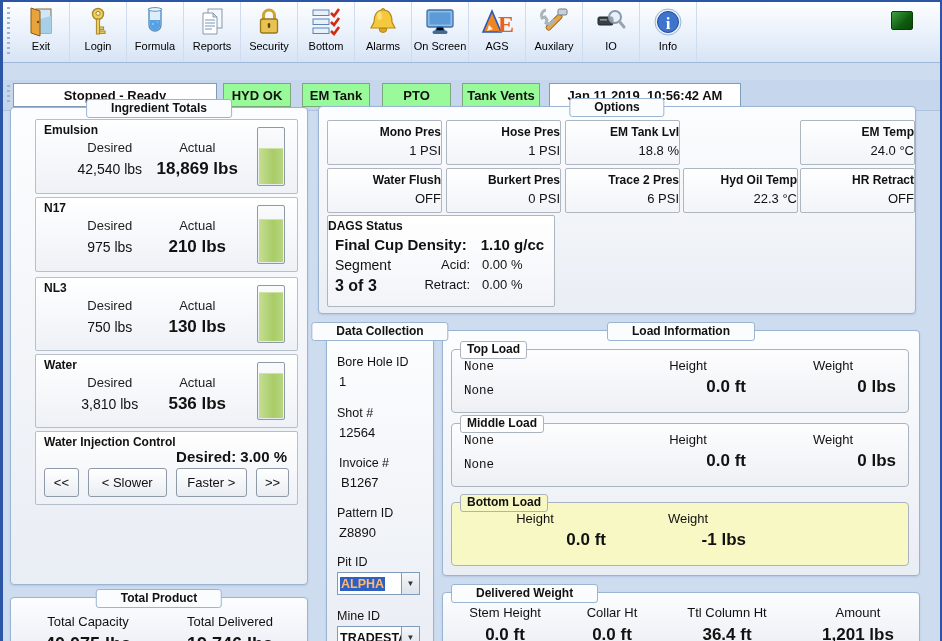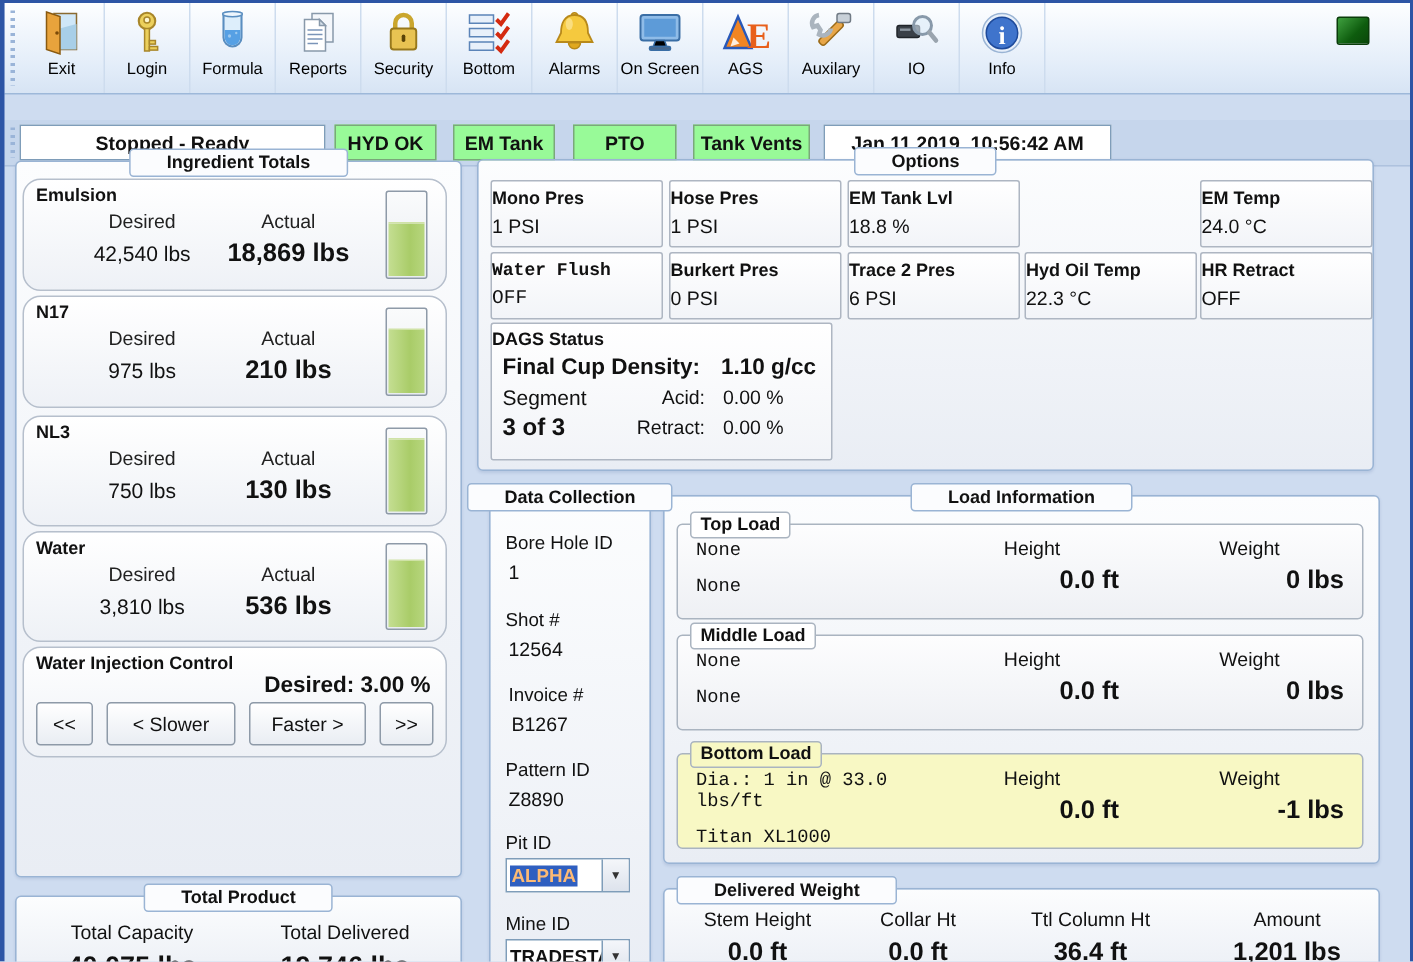--- a/index.html
+++ b/index.html
@@ -33,37 +33,37 @@
   .sgreen{background:#98fa98;border-color:#7aa87a;}
   
   .panel{position:absolute;border:1px solid #9ab4d4;border-radius:4px;
     background:linear-gradient(#fcfdfe,#e9edf4);box-shadow:0 1px 2px rgba(60,90,140,.15);}
   .ptab{position:absolute;top:-9px;padding:0 24px;height:17px;line-height:16px;
     background:#fbfcfe;border:1px solid #9ab4d4;border-radius:3px;
     font-weight:bold;font-size:12px;white-space:nowrap;z-index:2;}
   .ptab.center{left:50%;transform:translateX(-50%);}
   .ptab.left{left:8px;}
   
-  .ing{position:absolute;left:4px;right:9px;border:1px solid #b6bfcc;border-radius:12px;
+  .ing{position:absolute;left:24px;right:9px;border:1px solid #b6bfcc;border-radius:2px;
     background:linear-gradient(#ffffff,#eef1f6);}
   .ing-name{position:absolute;left:8px;top:3px;font-weight:bold;font-size:12px;}
   .ing-cols{position:absolute;left:30px;top:20px;right:56px;display:flex;}
   .ing-col{flex:1;text-align:center;}
   .ing-lab{font-size:13px;color:#222;}
   .ing-des{font-size:14px;margin-top:6px;}
   .ing-act{font-size:17px;font-weight:bold;margin-top:4px;}
   .vbar{position:absolute;right:12px;top:7px;width:26px;bottom:7px;border:1px solid #8e9aa8;border-radius:2px;
     background:linear-gradient(#fafbfc,#e8ecf0);overflow:hidden;}
   .vfill{position:absolute;left:1px;right:1px;bottom:1px;background:linear-gradient(to right,#c4de92,#a9cc68 60%,#b7d67e);border-top:1px solid #cfe2a6;}
   
   .btn{border:1px solid #8e9aa8;border-radius:3px;background:linear-gradient(#ffffff,#e9edf3);
     font-size:13px;display:flex;align-items:center;justify-content:center;height:27px;cursor:default;}
   
   .metric{position:absolute;height:43px;width:113px;border:1px solid #aeb6c2;border-radius:2px;
-    background:linear-gradient(#ffffff,#f2f4f8);text-align:left;}
+    background:linear-gradient(#ffffff,#f2f4f8);text-align:right;}
   .metric .mlab{font-weight:bold;font-size:12px;margin-top:4px;}
   .metric .mval{font-size:13px;margin-top:4px;}
   
   .dags{position:absolute;border:1px solid #aeb6c2;border-radius:2px;background:linear-gradient(#ffffff,#f2f4f8);}
   .dags-title{font-weight:bold;font-size:12px;margin-top:3px;}
   .dags-density{display:flex;gap:14px;padding-left:7px;margin-top:3px;font-weight:bold;font-size:15px;}
   .dags-row{display:grid;grid-template-columns:86px 56px 1fr;margin-top:4px;}
   .dags-row .c1{padding-left:7px;font-size:14px;}
   .dags-row .c1.big{font-weight:bold;font-size:16px;}
   .dags-row .c2{text-align:right;font-size:13px;}
@@ -383,21 +383,21 @@
   </div>
   <div class="metric" style="left:246px;top:13px;">
     <div class="mlab">EM Tank Lvl</div>
     <div class="mval">18.8 %</div>
   </div>
   <div class="metric" style="left:481px;top:13px;">
     <div class="mlab">EM Temp</div>
     <div class="mval">24.0 °C</div>
   </div>
 
-  <div class="metric" style="left:8px;top:61px;font-family:Liberation Mono, monospace;">
+  <div class="metric" style="left:8px;top:61px;">
     <div class="mlab">Water Flush</div>
     <div class="mval">OFF</div>
   </div>
   <div class="metric" style="left:127px;top:61px;">
     <div class="mlab">Burkert Pres</div>
     <div class="mval">0 PSI</div>
   </div>
   <div class="metric" style="left:246px;top:61px;">
     <div class="mlab">Trace 2 Pres</div>
     <div class="mval">6 PSI</div>
@@ -506,24 +506,20 @@
       <div class="hw">
         <div class="hlab">Weight</div>
         <div class="hval">0 lbs</div>
       </div>
     </div>
   </div>
 
   <div class="load hl" style="top:171px;">
     <div class="ltab">Bottom Load</div>
     <div class="load-grid">
-      <div class="load-lines">
-        <div class="l1">Dia.: 1 in @ 33.0 lbs/ft</div>
-        <div class="l2">Titan XL1000</div>
-      </div>
       <div class="hw">
         <div class="hlab">Height</div>
         <div class="hval">0.0 ft</div>
       </div>
       <div class="hw">
         <div class="hlab">Weight</div>
         <div class="hval">-1 lbs</div>
       </div>
     </div>
   </div>

